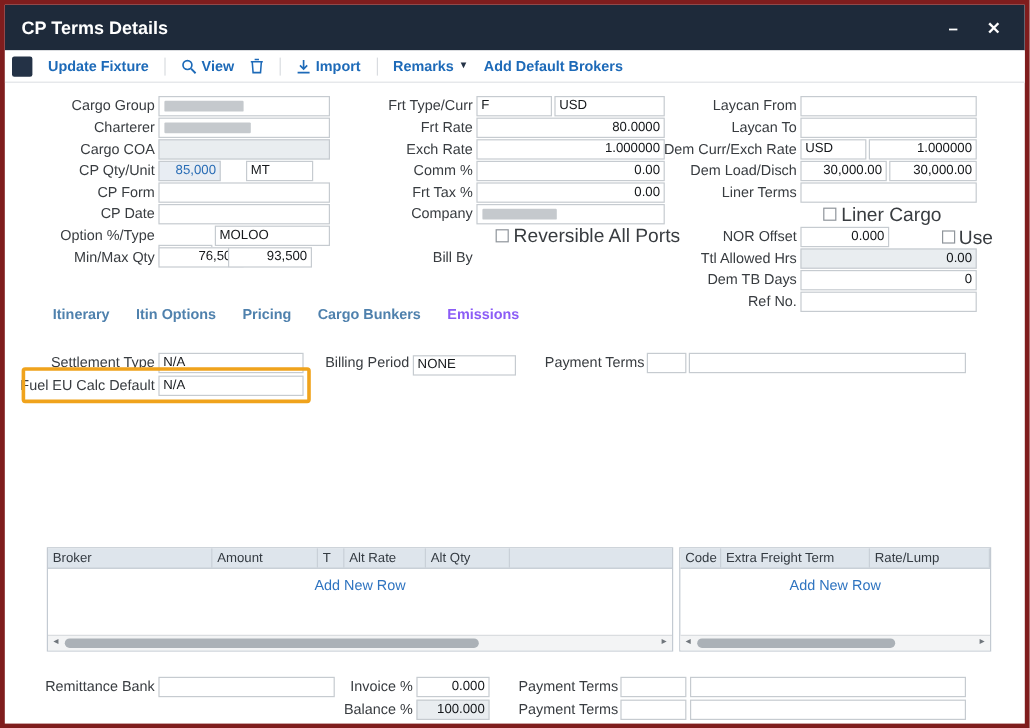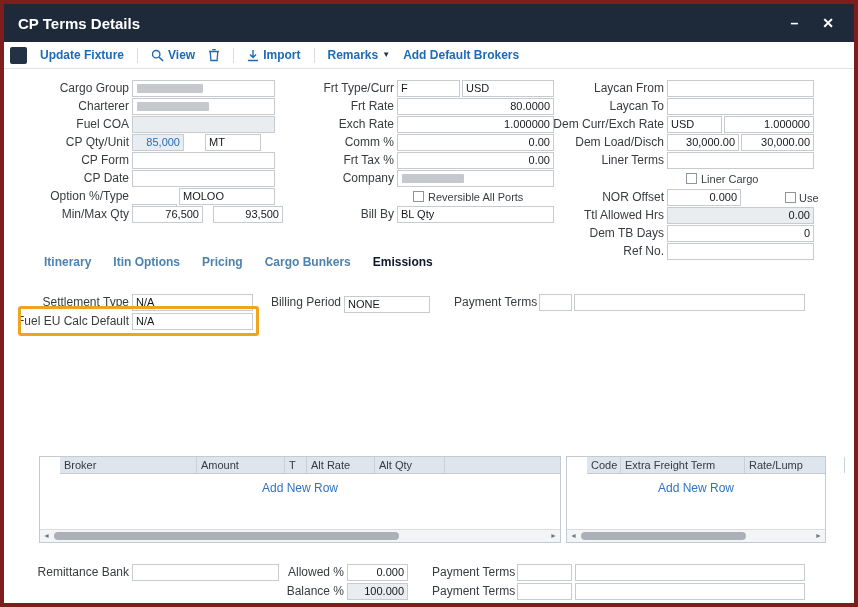--- a/index.html
+++ b/index.html
@@ -27,29 +27,29 @@
   .lbl { position:absolute; font-size:12px; color:#383c40; line-height:17px;
          text-align:right; white-space:nowrap; }
   .inp { position:absolute; height:17px; border:1px solid #c6cbd0; background:#ffffff;
          font-size:11px; line-height:15px; color:#15181b; padding:0 3px;
          white-space:nowrap; overflow:hidden; cursor:text; }
   .inp.num { text-align:right; }
   .inp.dis { background:#e9edf0; cursor:default; }
   .inp.linkval { background:#e8edf3; color:#2a6db5; text-align:right; cursor:pointer; }
   .redact { position:absolute; height:9px; background:#c5c9cd; top:3px; left:4px; border-radius:1px; }
   .cb { position:absolute; width:11px; height:11px; border:1px solid #8f959b; background:#ffffff; cursor:pointer; }
-  .cb-lbl { position:absolute; font-size:11px; color:#383c40; line-height:13px; white-space:nowrap; }
+  .cb-lbl { position:absolute; font-size:16px; color:#383c40; line-height:13px; white-space:nowrap; }
 
   
   .tabs { position:absolute; left:40px; top:251px; display:flex; gap:22px; }
   .tab { font-size:12px; font-weight:700; color:#4f81ad; cursor:pointer; white-space:nowrap; }
-  .tab.active { color:#0f172a; }
-
-  
-  .grid { position:absolute; border:1px solid #c3cad2; background:#ffffff;padding-left:20px; }
+  .tab.active { color:#8b5cf6; }
+
+  
+  .grid { position:absolute; border:1px solid #c3cad2; background:#ffffff; }
   .grid-header { display:flex; height:17px; background:#dee5ec; border-bottom:1px solid #c3cad2; }
   .gh-cell { font-size:11px; color:#333a41; line-height:16px; padding:0 4px;
              border-right:1px solid #c9d0d8; overflow:hidden; white-space:nowrap; flex:none; }
   .add-row { position:absolute; left:0; width:100%; text-align:center; top:24px;
              color:#2f74c0; font-size:12px; cursor:pointer; }
   .hscroll { position:absolute; left:0; bottom:0; width:100%; height:13px; background:#f3f4f5;
              border-top:1px solid #dadde0; display:flex; align-items:center; }
   .scroll-arrow { width:13px; text-align:center; font-size:7px; color:#70767c; line-height:12px; cursor:pointer; flex:none; }
   .scroll-thumb { position:absolute; top:2px; height:8px; background:#abb1b7; border-radius:4px; cursor:pointer; }
 
@@ -107,40 +107,40 @@
   <span class="lbl" style="left:8px;top:76px;width:117px">Cargo Group</span>
   <div class="inp" style="left:128px;top:76px;width:143px">
     <span class="redact" style="width:66px"></span>
   </div>
 
   <span class="lbl" style="left:8px;top:94px;width:117px">Charterer</span>
   <div class="inp" style="left:128px;top:94px;width:143px">
     <span class="redact" style="width:72px"></span>
   </div>
 
-  <span class="lbl" style="left:8px;top:112px;width:117px">Fuel COA</span>
+  <span class="lbl" style="left:8px;top:112px;width:117px">Cargo COA</span>
   <div class="inp dis" style="left:128px;top:112px;width:143px"></div>
 
   <span class="lbl" style="left:8px;top:130px;width:117px">CP Qty/Unit</span>
   <div class="inp linkval" style="left:128px;top:130px;width:52px">85,000</div>
   <div class="inp" style="left:201px;top:130px;width:56px">MT</div>
 
   <span class="lbl" style="left:8px;top:148px;width:117px">CP Form</span>
   <div class="inp" style="left:128px;top:148px;width:143px"></div>
 
   <span class="lbl" style="left:8px;top:166px;width:117px">CP Date</span>
   <div class="inp" style="left:128px;top:166px;width:143px"></div>
 
   <span class="lbl" style="left:8px;top:184px;width:117px">Option %/Type</span>
   <div class="inp num" style="left:128px;top:200px;width:45px">10.00</div>
   <div class="inp" style="left:175px;top:184px;width:96px">MOLOO</div>
 
   <span class="lbl" style="left:8px;top:202px;width:117px">Min/Max Qty</span>
   <div class="inp num" style="left:128px;top:202px;width:71px">76,500</div>
-  <div class="inp num" style="left:209px;top:202px;width:70px">93,500</div>
+  <div class="inp num" style="left:186px;top:202px;width:70px">93,500</div>
 
   <span class="lbl" style="left:288px;top:76px;width:102px">Frt Type/Curr</span>
   <div class="inp" style="left:393px;top:76px;width:63px">F</div>
   <div class="inp" style="left:458px;top:76px;width:92px">USD</div>
 
   <span class="lbl" style="left:288px;top:94px;width:102px">Frt Rate</span>
   <div class="inp num" style="left:393px;top:94px;width:157px">80.0000</div>
 
   <span class="lbl" style="left:288px;top:112px;width:102px">Exch Rate</span>
   <div class="inp num" style="left:393px;top:112px;width:157px">1.000000</div>
@@ -153,21 +153,20 @@
 
   <span class="lbl" style="left:288px;top:166px;width:102px">Company</span>
   <div class="inp" style="left:393px;top:166px;width:157px">
     <span class="redact" style="width:62px"></span>
   </div>
 
   <span class="cb" style="left:409px;top:187px"></span>
   <span class="cb-lbl" style="left:424px;top:187px">Reversible All Ports</span>
 
   <span class="lbl" style="left:288px;top:202px;width:102px">Bill By</span>
-  <div class="inp" style="left:393px;top:202px;width:157px">BL Qty</div>
 
   <span class="lbl" style="left:543px;top:76px;width:117px">Laycan From</span>
   <div class="inp" style="left:663px;top:76px;width:147px"></div>
 
   <span class="lbl" style="left:543px;top:94px;width:117px">Laycan To</span>
   <div class="inp" style="left:663px;top:94px;width:147px"></div>
 
   <span class="lbl" style="left:543px;top:112px;width:117px">Dem Curr/Exch Rate</span>
   <div class="inp" style="left:663px;top:112px;width:55px">USD</div>
   <div class="inp num" style="left:720px;top:112px;width:90px">1.000000</div>
@@ -244,21 +243,21 @@
     <div class="hscroll">
       <span class="scroll-arrow">◄</span>
       <div class="scroll-thumb" style="left:14px;width:165px"></div>
       <span class="scroll-arrow" style="margin-left:auto">►</span>
     </div>
   </div>
 
   <span class="lbl" style="left:8px;top:560px;width:117px">Remittance Bank</span>
   <div class="inp" style="left:128px;top:560px;width:147px"></div>
 
-  <span class="lbl" style="left:268px;top:560px;width:72px">Allowed %</span>
+  <span class="lbl" style="left:268px;top:560px;width:72px">Invoice %</span>
   <div class="inp num" style="left:343px;top:560px;width:61px">0.000</div>
 
   <span class="lbl" style="left:268px;top:579px;width:72px">Balance %</span>
   <div class="inp num dis" style="left:343px;top:579px;width:61px">100.000</div>
 
   <span class="lbl" style="left:428px;top:560px;width:82px">Payment Terms</span>
   <div class="inp" style="left:513px;top:560px;width:55px"></div>
   <div class="inp" style="left:571px;top:560px;width:230px"></div>
 
   <span class="lbl" style="left:428px;top:579px;width:82px">Payment Terms</span>

